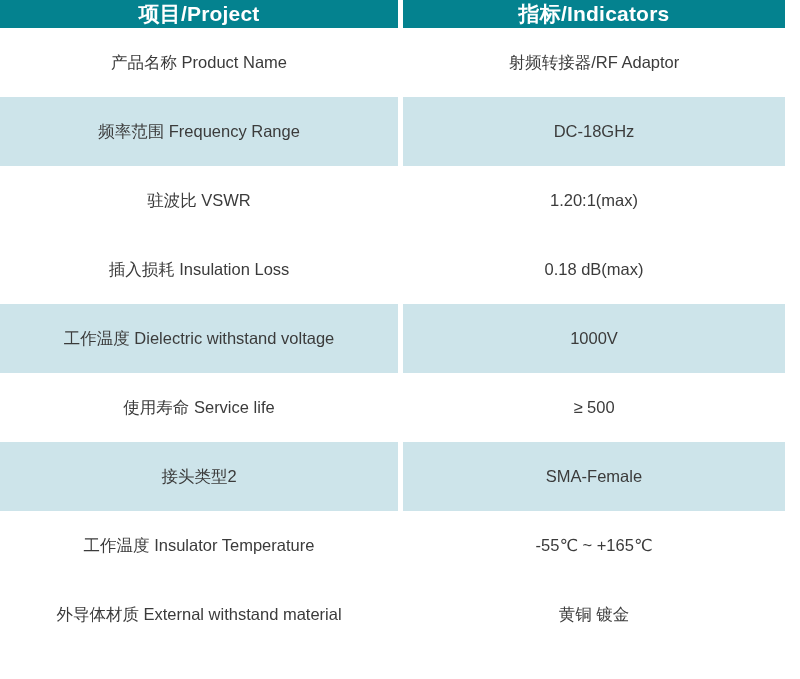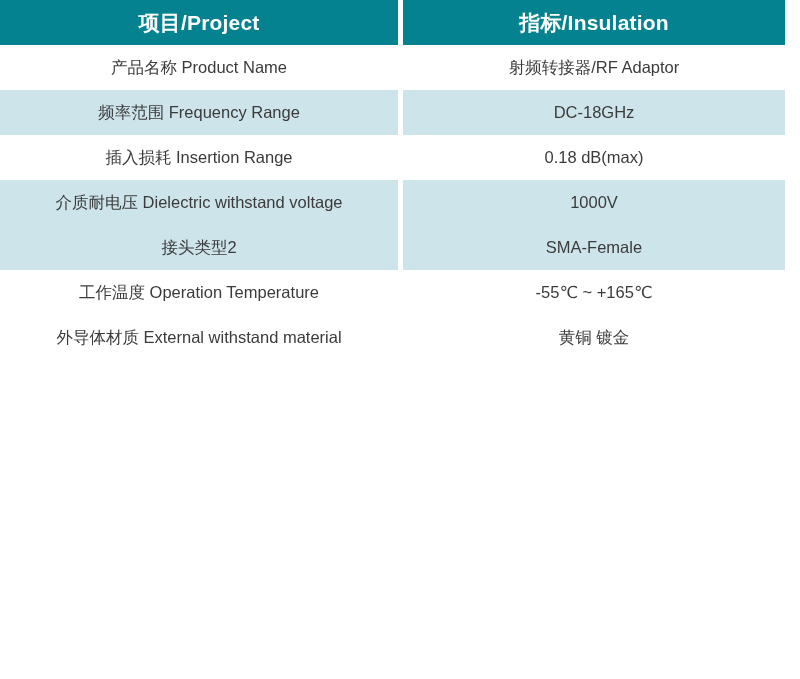--- a/index.html
+++ b/index.html
@@ -23,21 +23,21 @@
     table-layout: fixed;
   }
 
   .spec-table col.col-project { width: 398px; }
   .spec-table col.col-gap     { width: 5px;   }
   .spec-table col.col-ind     { width: 382px; }
   .spec-table col.col-pad     { width: 15px;  }
 
   
   thead th {
-    height: 45px;
+    height: 28px;
     padding: 0;
     margin: 12px;
     text-align: center;
     vertical-align: middle;
     color: #ffffff;
     font-size: 21px;
     font-weight: bold;
     letter-spacing: 0.2px;
     background: #04828f;
   }
@@ -45,21 +45,21 @@
   thead th.pad-cell,
   tbody td.gap-cell,
   tbody td.pad-cell {
     background: #ffffff;
     padding: 0;
   }
 
   
   tbody td {
     height: 45px;
-    padding: 0 8px;
+    padding: 12px 8px;
     text-align: center;
     vertical-align: middle;
     font-size: 16.5px;
     color: #3b3b3b;
     line-height: 1.25;
     white-space: nowrap;
   }
   tbody tr.row-odd td.data-cell {
     background: #ffffff;
   }
@@ -74,57 +74,69 @@
   <colgroup>
     <col class="col-project">
     <col class="col-gap">
     <col class="col-ind">
     <col class="col-pad">
   </colgroup>
   <thead>
     <tr>
       <th>项目/Project</th>
       <th class="gap-cell"></th>
-      <th>指标/Insulation</th>
+      <th>指标/Indicators</th>
       <th class="pad-cell"></th>
     </tr>
   </thead>
   <tbody id="table-body">
       <tr class="row-odd">
         <td class="data-cell">产品名称 Product Name</td>
         <td class="gap-cell"></td>
         <td class="data-cell">射频转接器/RF Adaptor</td>
         <td class="pad-cell"></td>
       </tr>
       <tr class="row-even">
         <td class="data-cell">频率范围 Frequency Range</td>
         <td class="gap-cell"></td>
         <td class="data-cell">DC-18GHz</td>
         <td class="pad-cell"></td>
       </tr>
       <tr class="row-odd">
-        <td class="data-cell">插入损耗 Insertion Range</td>
+        <td class="data-cell">驻波比 VSWR</td>
+        <td class="gap-cell"></td>
+        <td class="data-cell">1.20:1(max)</td>
+        <td class="pad-cell"></td>
+      </tr>
+      <tr class="row-odd">
+        <td class="data-cell">插入损耗 Insulation Loss</td>
         <td class="gap-cell"></td>
         <td class="data-cell">0.18 dB(max)</td>
         <td class="pad-cell"></td>
       </tr>
       <tr class="row-even">
-        <td class="data-cell">介质耐电压 Dielectric withstand voltage</td>
+        <td class="data-cell">工作温度 Dielectric withstand voltage</td>
         <td class="gap-cell"></td>
         <td class="data-cell">1000V</td>
+        <td class="pad-cell"></td>
+      </tr>
+      <tr class="row-odd">
+        <td class="data-cell">使用寿命 Service life</td>
+        <td class="gap-cell"></td>
+        <td class="data-cell">≥ 500</td>
         <td class="pad-cell"></td>
       </tr>
       <tr class="row-even">
         <td class="data-cell">接头类型2</td>
         <td class="gap-cell"></td>
         <td class="data-cell">SMA-Female</td>
         <td class="pad-cell"></td>
       </tr>
       <tr class="row-odd">
-        <td class="data-cell">工作温度 Operation Temperature</td>
+        <td class="data-cell">工作温度 Insulator Temperature</td>
         <td class="gap-cell"></td>
         <td class="data-cell">-55℃ ~ +165℃</td>
         <td class="pad-cell"></td>
       </tr>
       <tr class="row-odd">
         <td class="data-cell">外导体材质 External withstand material</td>
         <td class="gap-cell"></td>
         <td class="data-cell">黄铜 镀金</td>
         <td class="pad-cell"></td>
       </tr>

